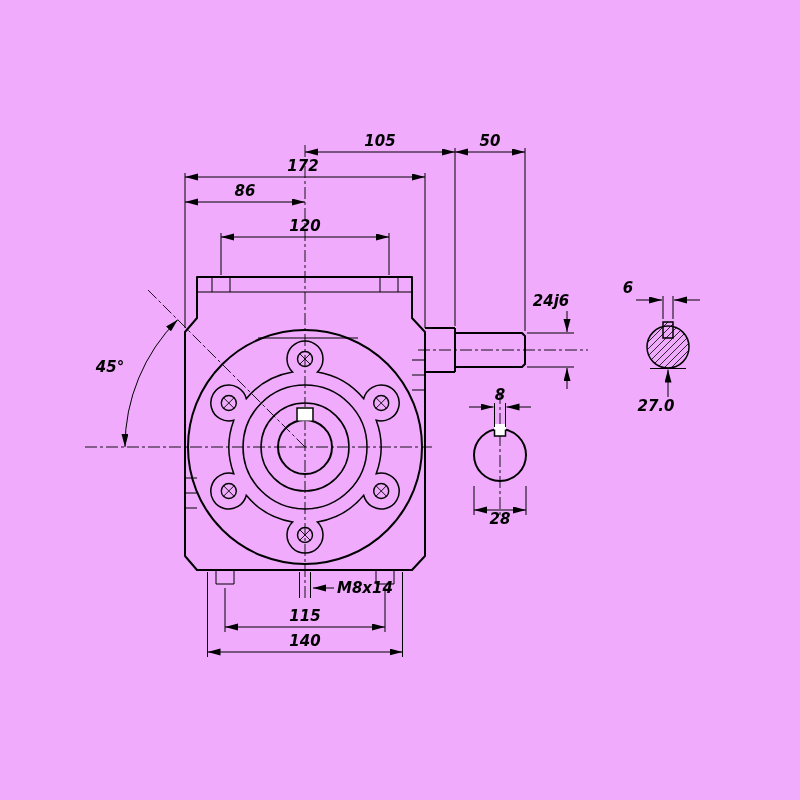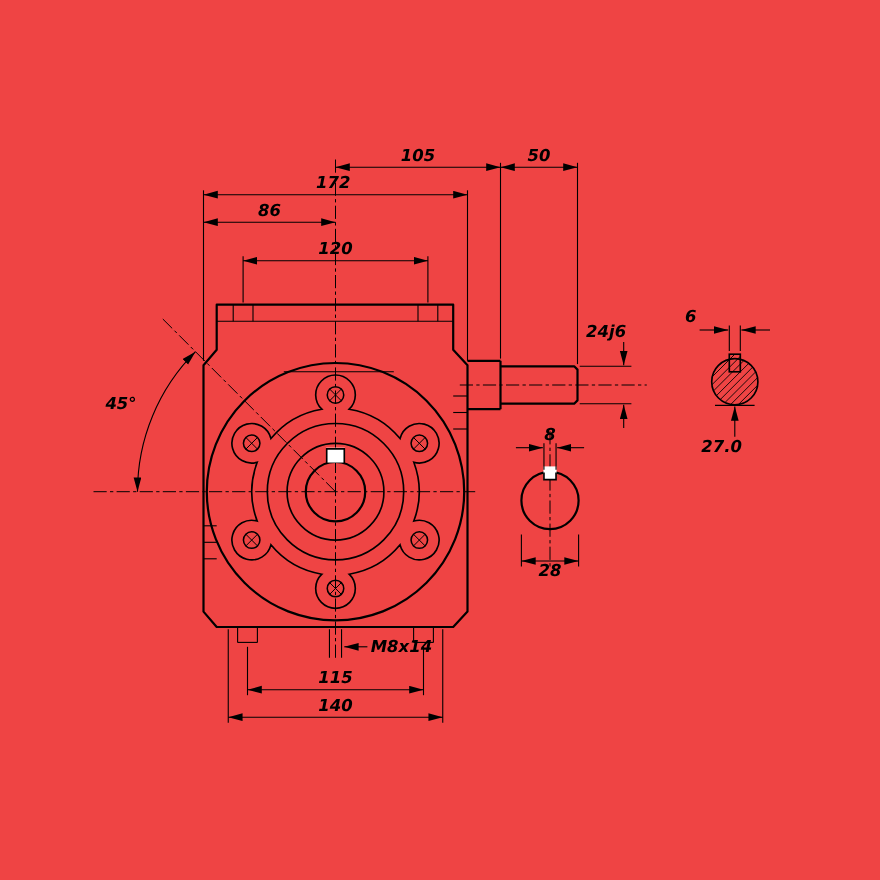--- a/index.html
+++ b/index.html
@@ -1,16 +1,16 @@
 <!DOCTYPE html>
 <html><head>
 <meta charset="utf-8">
 <style>
   html,body{margin:0;padding:0;background:#ffffff;}
-  .stage{width:800px;height:800px;position:relative;background:#ef4444;}
+  .stage{width:800px;height:800px;position:relative;background:#f0abfc;}
   svg{display:block;}
   .o2{stroke:#000;stroke-width:2;fill:none;stroke-linejoin:round;}
   .o15{stroke:#000;stroke-width:1.5;fill:none;}
   .t1{stroke:#000;stroke-width:1;fill:none;}
   .dim{stroke:#000;stroke-width:1;fill:none;}
   .cl{stroke:#000;stroke-width:0.9;fill:none;stroke-dasharray:12 3 3 3;}
   .h{stroke:#000;stroke-width:0.8;fill:none;}
   .wh{fill:#ffffff;stroke:none;}
   text{fill:#000;font-family:"DejaVu Sans",sans-serif;font-style:italic;font-weight:bold;font-size:15px;text-anchor:middle;}
   .ta-start{text-anchor:start;}

